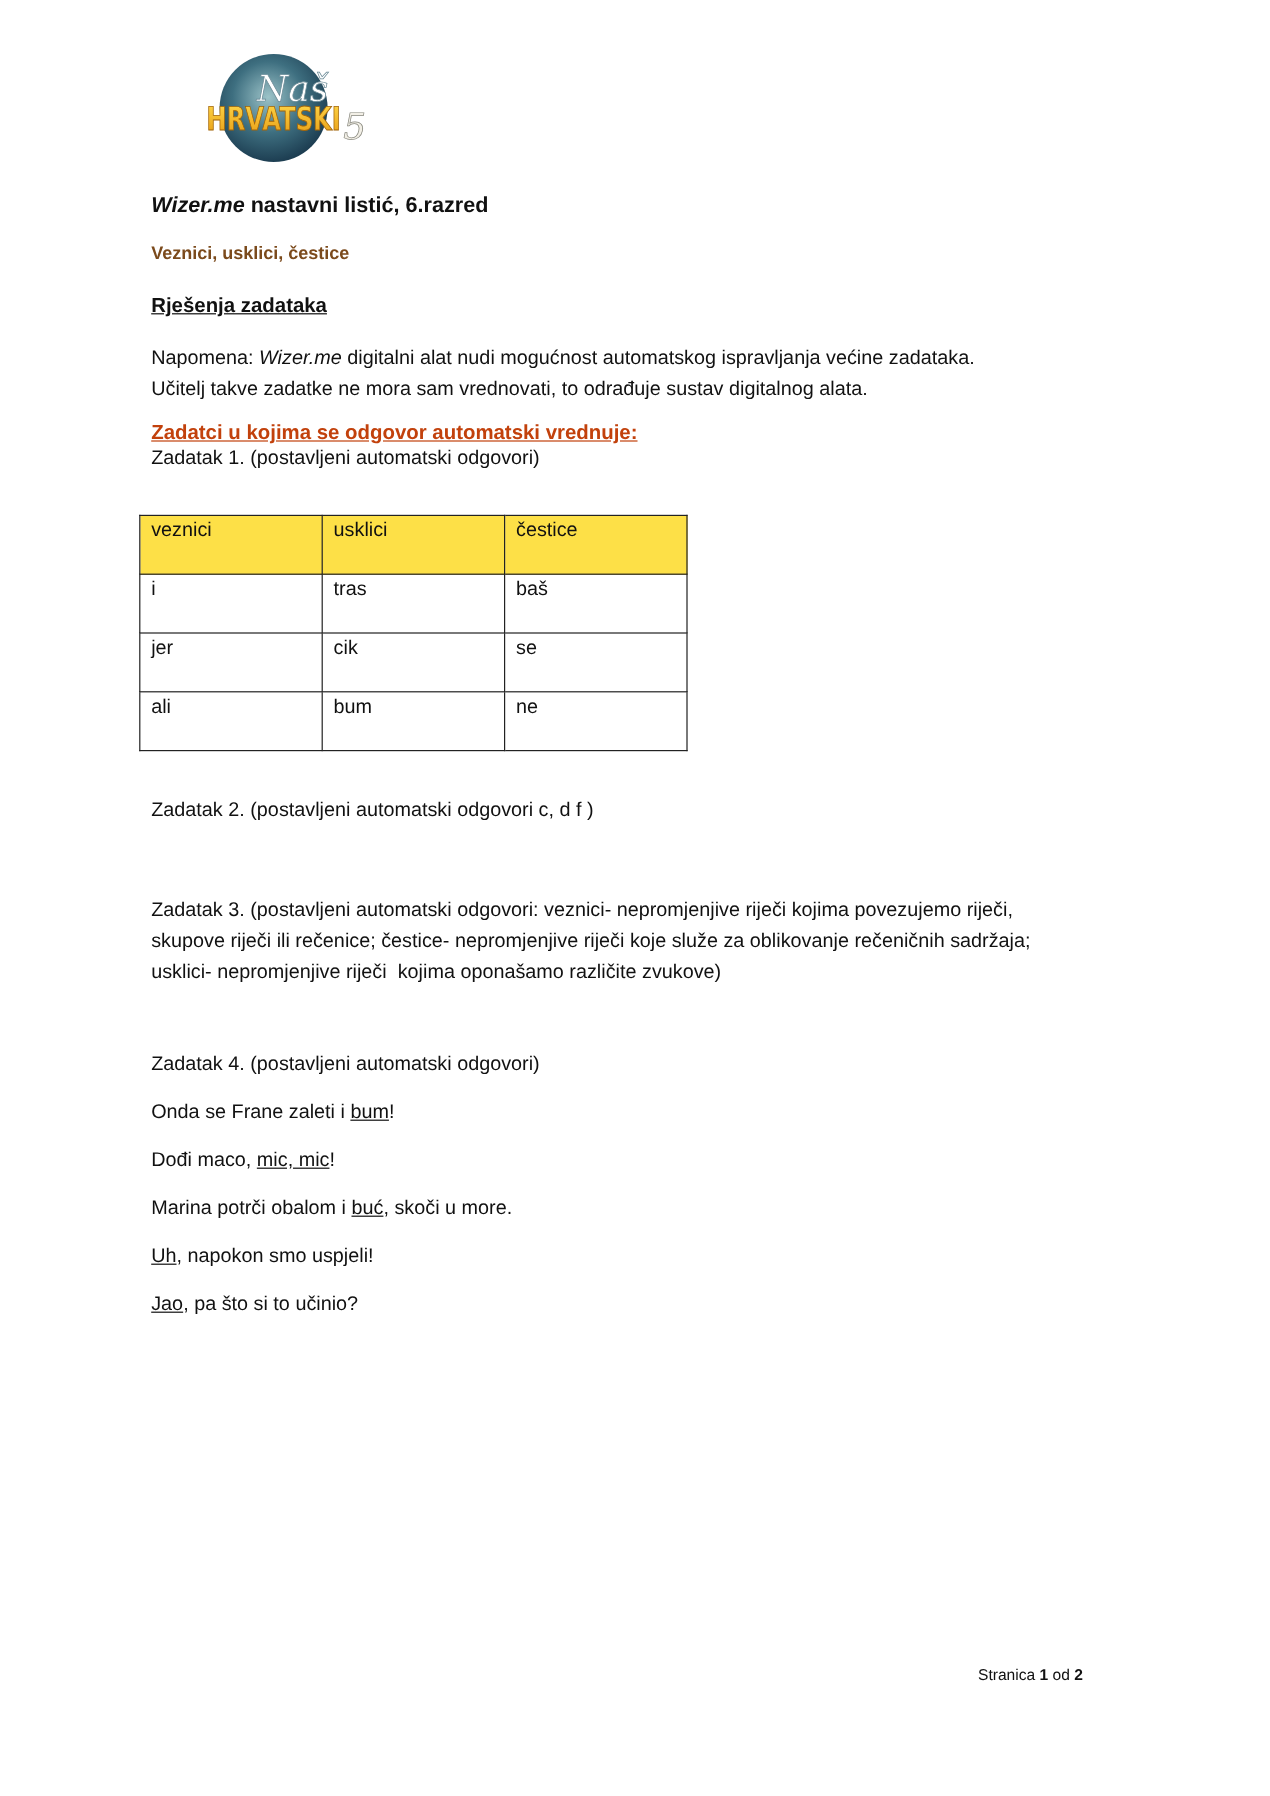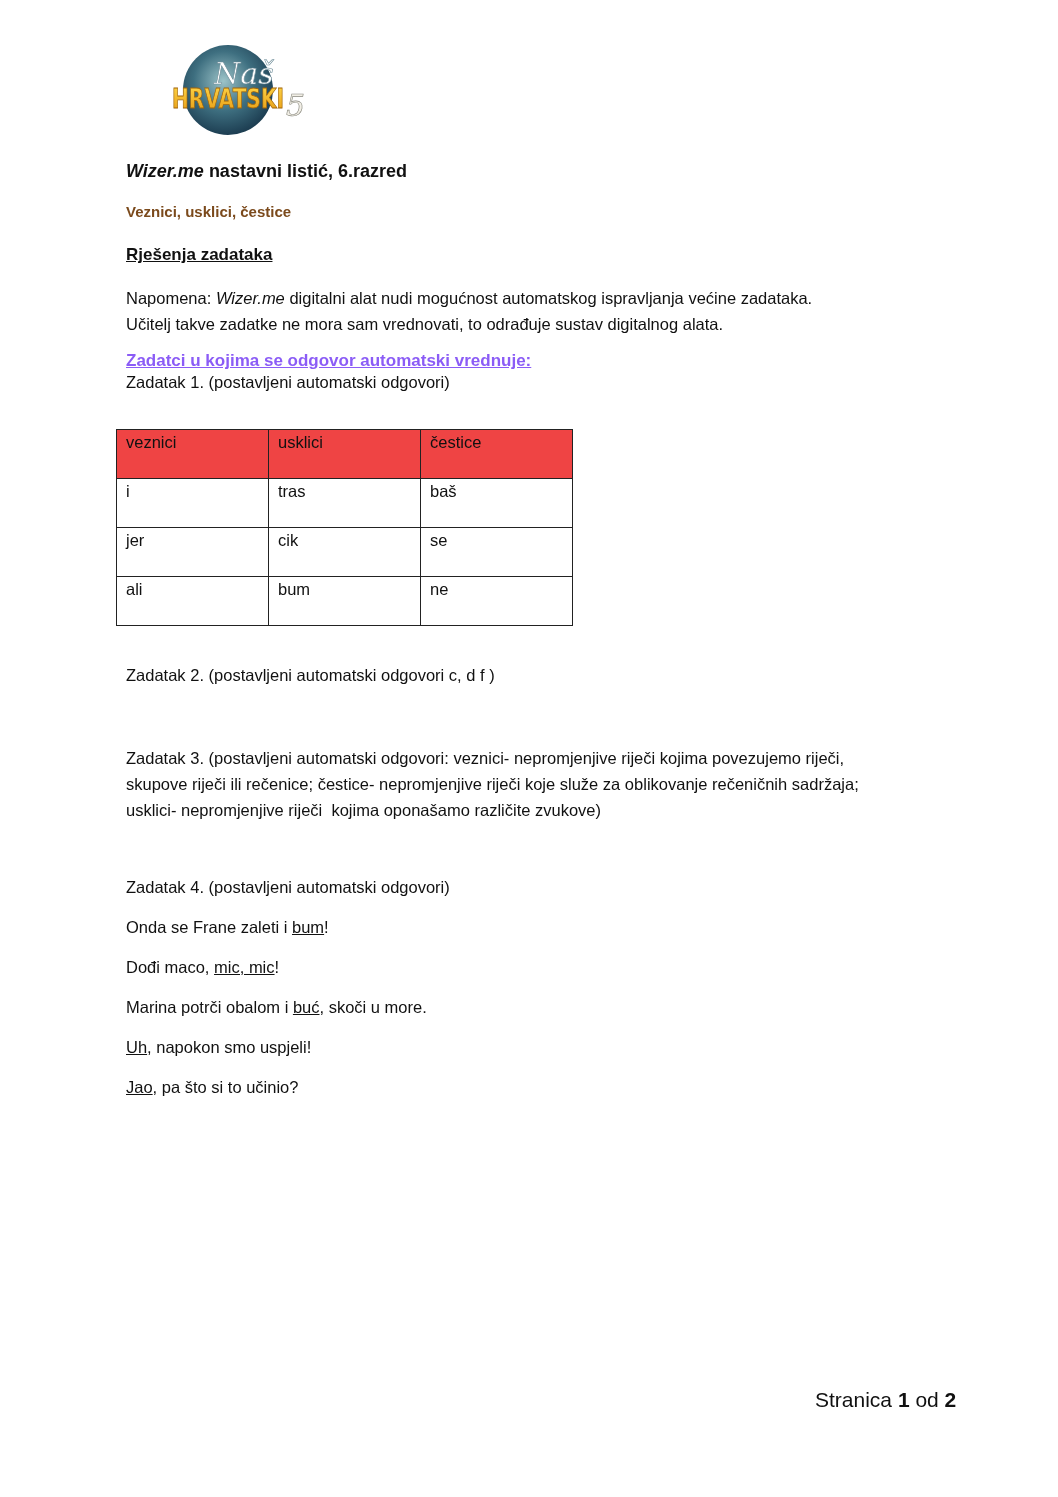--- a/index.html
+++ b/index.html
@@ -11,37 +11,37 @@
   .abs { position: absolute; white-space: nowrap; }
   .logo {
     left: 128px; top: 38px; width: 200px; height: 102px;
   }
   .title { left: 126px; top: 161px; font-size: 18px; font-weight: bold; }
   .title em { font-style: italic; }
   .subtitle { left: 126px; top: 203px; font-size: 15px; font-weight: bold; color: #7b4a1c; }
   .section { left: 126px; top: 245px; font-size: 17px; font-weight: bold; text-decoration: underline; }
   .note { left: 126px; top: 285px; line-height: 26px; }
   .note em { font-style: italic; }
-  .auto-head { left: 126px; top: 351px; font-size: 17px; font-weight: bold; text-decoration: underline; color: #8b5cf6; }
+  .auto-head { left: 126px; top: 351px; font-size: 17px; font-weight: bold; text-decoration: underline; color: #c2410c; }
   .t1 { left: 126px; top: 373px; }
   table.tbl {
     position: absolute; left: 116px; top: 429px; border-collapse: collapse;
     font-size: 16.5px;
   }
   table.tbl td {
     border: 1px solid #222; width: 142px; height: 39px; padding: 3px 0 6px 9px;
     vertical-align: top;
   }
-  table.tbl tr.head td { background: #ef4444; }
+  table.tbl tr.head td { background: #fde047; }
   .t2 { left: 126px; top: 666px; }
   .t3 { left: 126px; top: 745px; line-height: 26px; }
   .t4 { left: 126px; top: 878px; }
   .s { left: 126px; }
   .s u { text-decoration: underline; }
-  .footer { left: 815px; top: 1388px; font-size: 21px; }
+  .footer { left: 815px; top: 1388px; font-size: 13px; }
   .footer b { font-weight: bold; }
 </style>
 </head>
 <body>
 
 <div class="abs logo">
   <svg width="200" height="102" viewBox="0 0 200 102">
     <defs>
       <radialGradient id="gl" cx="45%" cy="40%" r="60%">
         <stop offset="0%" stop-color="#9cc3c8"></stop>

